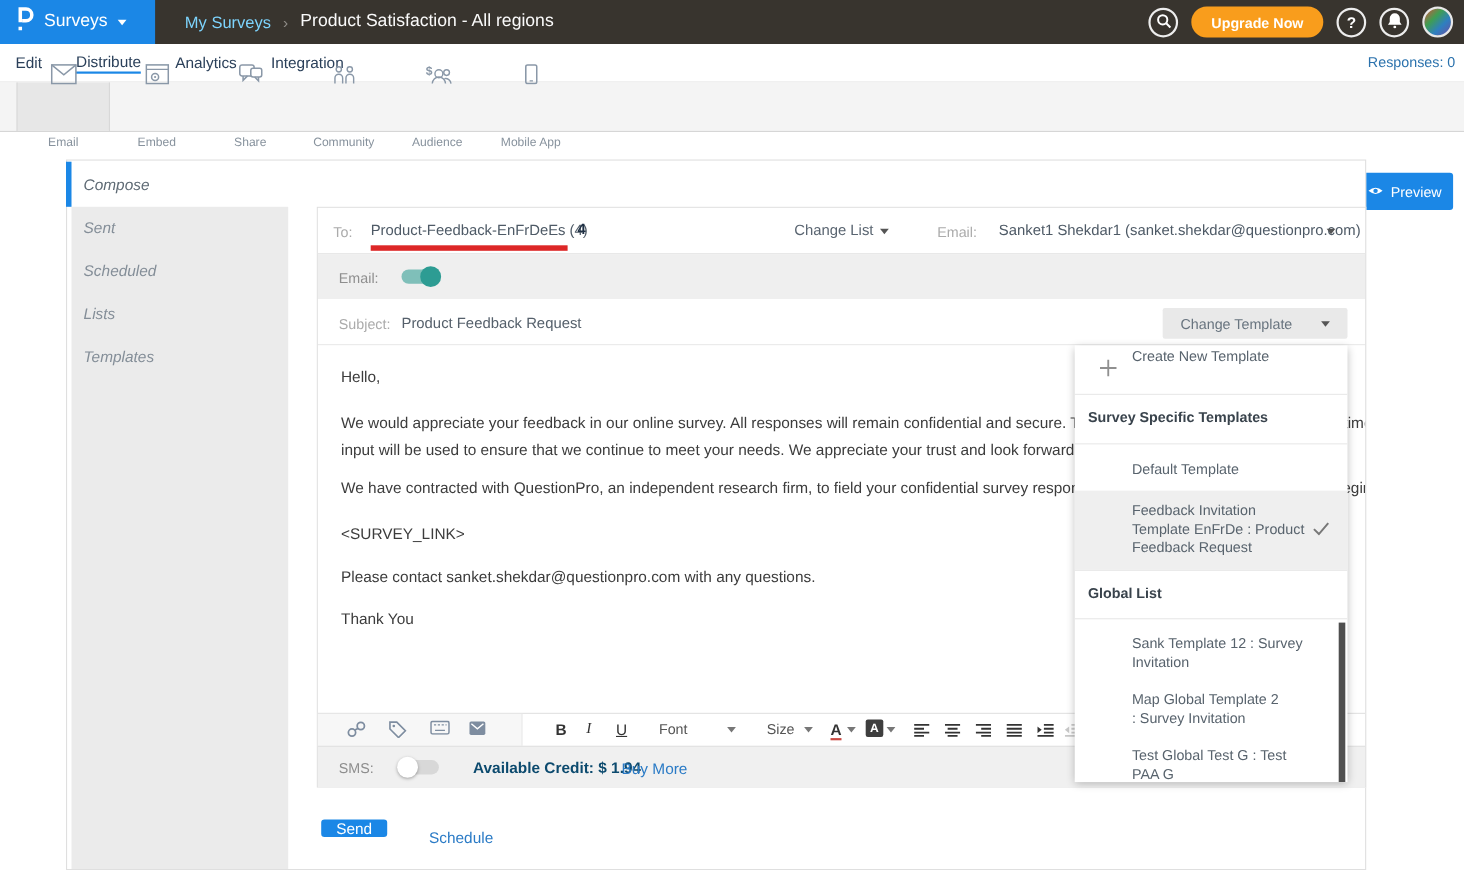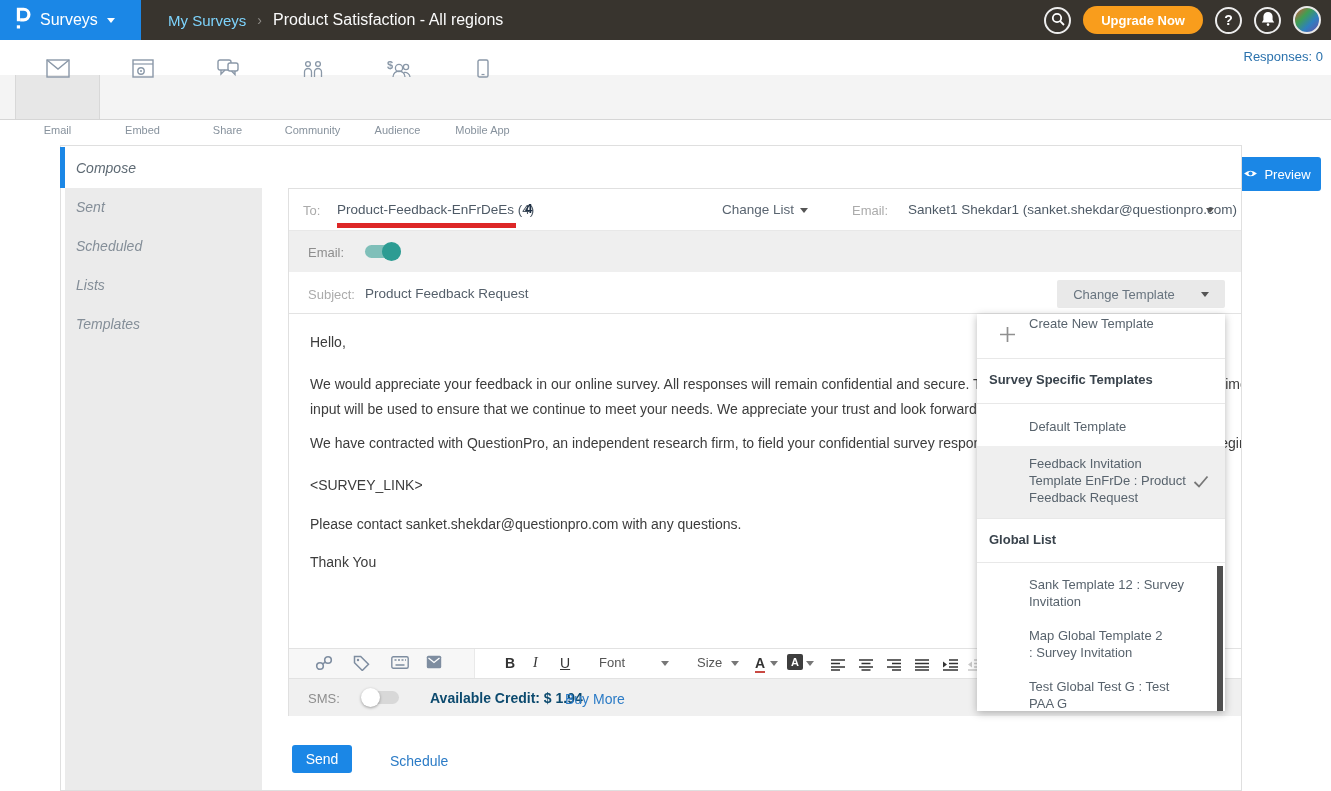--- a/index.html
+++ b/index.html
@@ -63,21 +63,21 @@
   
   .ed-toolbar { left:289px; top:648px; width:952px; height:30px; background:#fff; border-top:1px solid #E2E2E2; }
   .ed-left { left:289px; top:649px; width:186px; height:29px; background:#F7F7F7; border-right:1px solid #E9E9E9; }
   .edico { position:absolute; top:655px; }
   .edtxt { position:absolute; top:655px; font-size:14px; color:#333; }
   .caret { width:0; height:0; border-left:4px solid transparent; border-right:4px solid transparent; border-top:5px solid #666; display:inline-block; }
   .sms-row { left:289px; top:678px; width:952px; height:38px; background:#F0F0F0; border-top:1px solid #E2E2E2; }
   .credit { left:430px; top:690px; font-size:14px; font-weight:bold; color:#0c4a6e; }
   .link-blue { color:#2B7BC6; font-size:14px; }
 
-  .send-btn { left:292px; top:745px; width:60px; height:28px; background:#1B87E6; border-radius:3px; color:#fff; font-size:14px; display:flex; align-items:center; justify-content:center; }
+  .send-btn { left:292px; top:745px; width:60px; height:16px; background:#1B87E6; border-radius:3px; color:#fff; font-size:14px; display:flex; align-items:center; justify-content:center; }
   .schedule-lnk { left:390px; top:753px; font-size:14px; color:#2B7BC6; }
 
   
   .dropdown { left:977px; top:314px; width:248px; height:397px; background:#fff; box-shadow:0 2px 8px rgba(0,0,0,0.28); overflow:hidden; z-index:50; }
   .dd-line { position:absolute; left:0; width:248px; height:1px; background:#E8E8E8; }
   .dd-item { position:absolute; left:52px; right:24px; font-size:13px; color:#58636D; line-height:17px; }
   .dd-header { position:absolute; left:12px; font-size:13px; font-weight:bold; color:#39434C; }
   .dd-selected { position:absolute; left:0; top:132px; width:248px; height:72px; background:#EFEFEF; }
   .dd-scroll { position:absolute; left:240px; top:252px; width:6px; height:145px; background:#4F4F4F; }
 </style>
@@ -118,20 +118,26 @@
       <div class="circle-btn">
         <span><svg width="14" height="15" viewBox="0 0 14 15">
               <path d="M7 1 a4.6 4.6 0 0 1 4.6 4.6 v3.4 l1.6 2.5 h-12.4 l1.6 -2.5 v-3.4 A4.6 4.6 0 0 1 7 1 z" fill="#fff"></path>
               <circle cx="7" cy="13.6" r="1.3" fill="#fff"></circle>
             </svg></span>
       </div>
       <div class="avatar"></div>
     </div>
   </div>
 
+  <div class="abs nav">
+    <span class="nav-tab">Edit</span>
+    <span class="nav-tab active">Distribute</span>
+    <span class="nav-tab">Analytics</span>
+    <span class="nav-tab">Integration</span>
+  </div>
   <span class="abs responses">Responses: 0</span>
 
   <div class="abs dtoolbar">
     <div class="channel active" style="left:15px;">
       <span><svg width="24" height="19" viewBox="0 0 24 19">
             <rect x="1" y="1" width="22" height="17" fill="none" stroke="#8A98A8" stroke-width="1.4"></rect>
             <path d="M1 1 l11 9 11-9" fill="none" stroke="#8A98A8" stroke-width="1.4"></path>
           </svg></span>
       <span class="channel-label">Email</span>
     </div>

